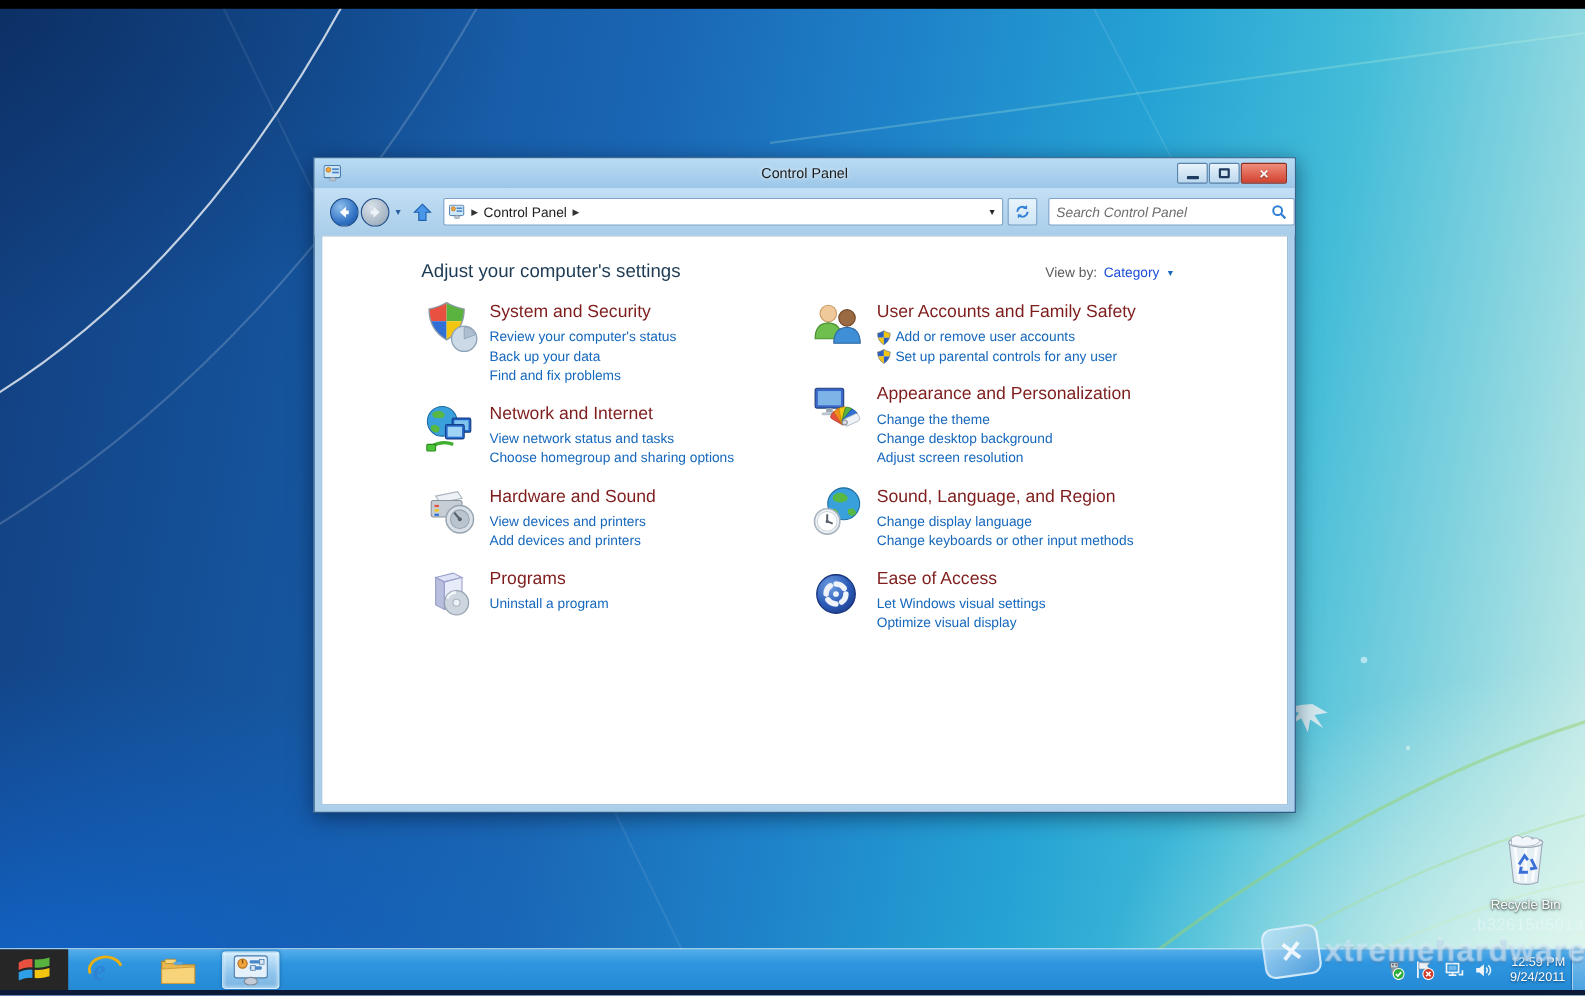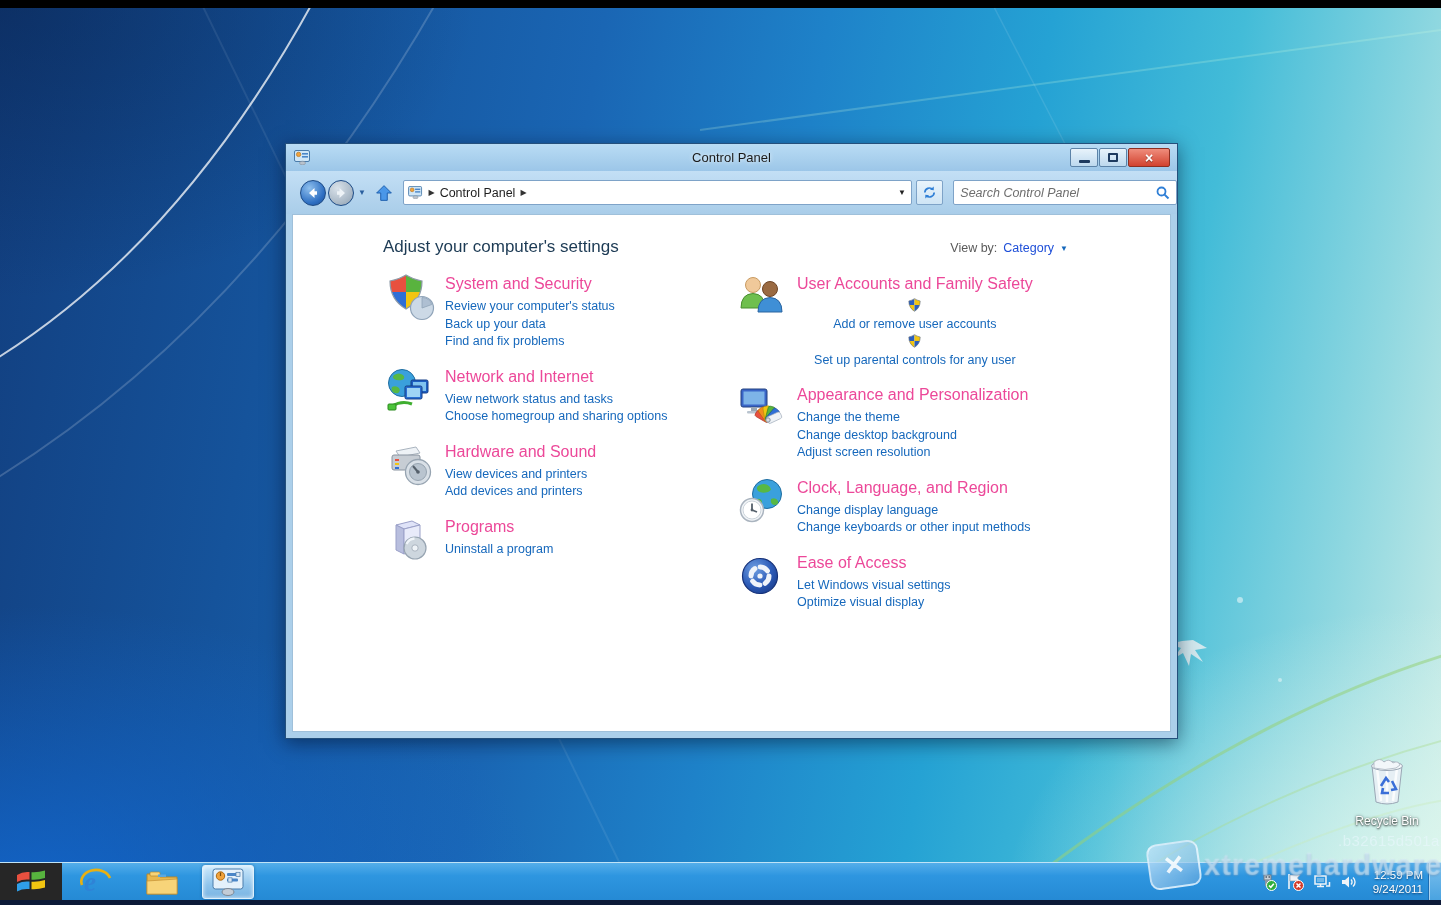--- a/index.html
+++ b/index.html
@@ -92,23 +92,23 @@
   .viewby-label { color:#5a5a5a; }
   .viewby-value { color:#1d4ed8; cursor:pointer; }
   .viewby-caret { color:#1668bc; font-size:8px; cursor:pointer; }
 
   .col { position:absolute; top:58px; }
   .col-left { left:92px; width:352px; }
   .col-right { left:444px; width:340px; }
   .cat-group { display:flex; margin-bottom:15px; }
   .cat-icon { flex:0 0 52px; width:52px; height:50px; cursor:pointer; }
   .cat-text { margin-left:8px; display:flex; flex-direction:column; padding-top:2px; }
-  .cat-name { font-size:16px; color:#ec4899; margin-bottom:5px; cursor:pointer; text-decoration:none; }
+  .cat-name { font-size:16px; color:#7f1d1d; margin-bottom:5px; cursor:pointer; text-decoration:none; }
   .cat-sub { font-size:12.5px; line-height:17.5px; color:#1668bc; cursor:pointer; text-decoration:none; }
-  .cat-sub.shielded { display:flex; align-items:center; gap:4px;flex-direction:column; }
+  .cat-sub.shielded { display:flex; align-items:center; gap:4px; }
 
   
   .recycle-bin { position:absolute; left:1347px; top:756px; width:80px; text-align:center; cursor:pointer; }
   .recycle-label {
     margin-top:2px; font-size:12px; color:#fff;
     text-shadow:0 1px 2px rgba(0,0,0,.75), 0 0 3px rgba(0,0,0,.5);
   }
   .build-watermark {
     position:absolute; left:1338px; top:832px; font-size:15px;
     color:rgba(235,248,255,.55); letter-spacing:.5px;
@@ -414,21 +414,21 @@
           <path d="M20 9 q6 -4 11 0 q4 4 -1 6 q-6 2 -10 -1 q-2 -3 0 -5 Z" fill="#57b844"></path>
           <path d="M33 22 q5 -2 7 2 q1 4 -4 4 q-4 -1 -3 -6 Z" fill="#57b844"></path>
           <path d="M19 22 q4 -1 5 3 q0 3 -4 3 q-3 -2 -1 -6 Z" fill="#57b844"></path>
           <circle cx="14" cy="33" r="11.5" fill="#f2f5f8" stroke="#aab4bf" stroke-width="1.5"></circle>
           <circle cx="14" cy="33" r="9" fill="#fff" stroke="#ccd4db"></circle>
           <line x1="14" y1="33" x2="14" y2="26.5" stroke="#55606b" stroke-width="1.8"></line>
           <line x1="14" y1="33" x2="19" y2="35" stroke="#55606b" stroke-width="1.8"></line>
           <circle cx="14" cy="33" r="1.4" fill="#55606b"></circle>
         </svg>
         <div class="cat-text">
-          <a class="cat-name">Clock, Language, and Region</a>
+          <a class="cat-name">Sound, Language, and Region</a>
           <a class="cat-sub">Change display language</a>
           <a class="cat-sub">Change keyboards or other input methods</a>
         </div>
       </div>
 
       <div class="cat-group">
         <svg class="cat-icon" viewBox="0 0 50 50">
           <defs>
             <radialGradient id="eoa" cx="35%" cy="30%" r="80%">
               <stop offset="0%" stop-color="#6f9fe2"></stop>

